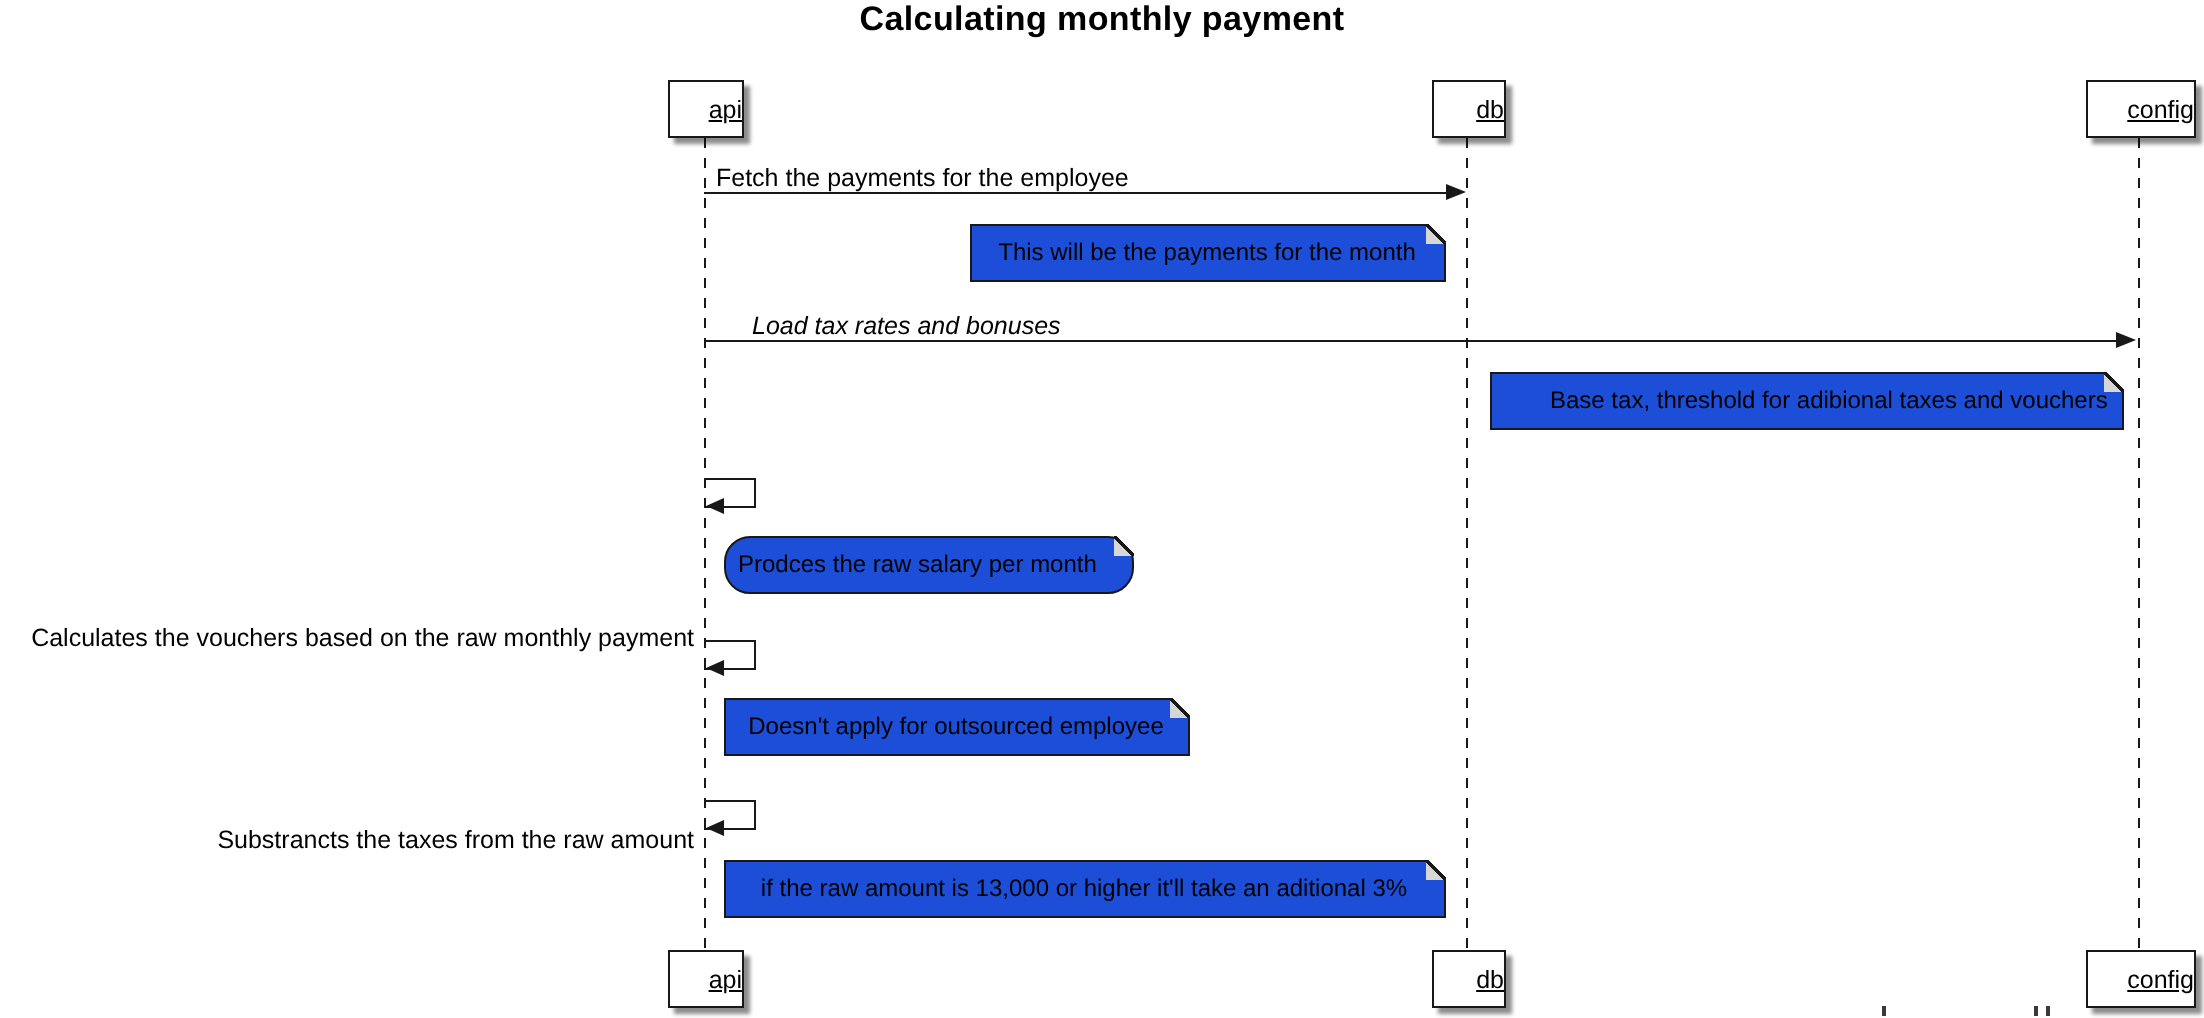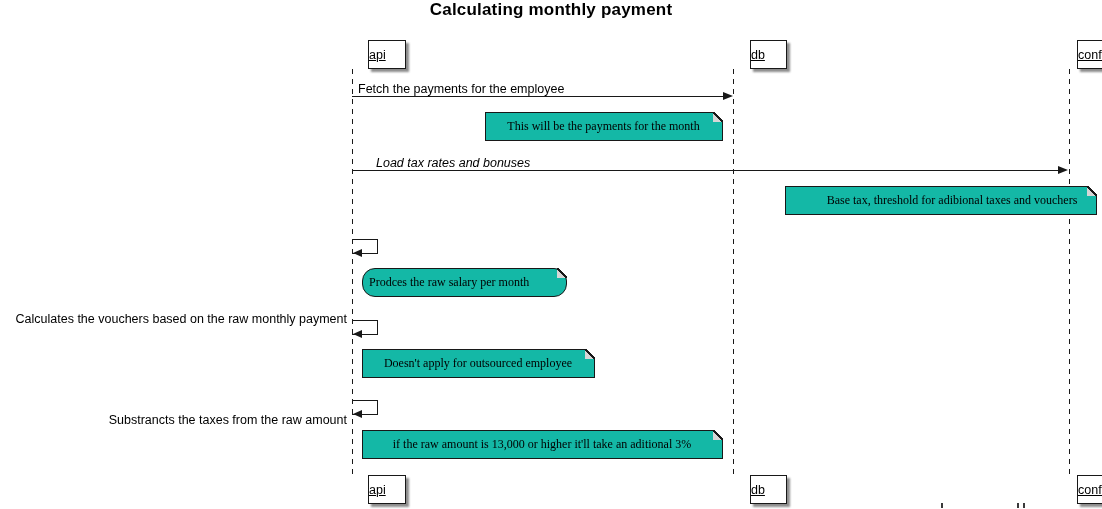--- a/index.html
+++ b/index.html
@@ -20,24 +20,23 @@
     letter-spacing:0.2px;
   }
 
   
   .pbox {
     position:absolute;
     height:29px;
     background:#fff;
     border:1.5px solid #181818;
     box-shadow:3px 3px 2px rgba(0,0,0,0.45);
-    display:flex; align-items:center; justify-content:flex-start;
+    display:flex; align-items:center; justify-content:flex-end;
     font-size:12.5px;
     z-index:3;
-    margin-left:34px;
   }
   .pbox span { text-decoration:underline; }
   .p-api-top    { left:334px; top:40px;  width:38px; }
   .p-db-top     { left:716px; top:40px;  width:37px; }
   .p-config-top { left:1043px; top:40px; width:55px; }
   .p-api-bot    { left:334px; top:475px; width:38px; }
   .p-db-bot     { left:716px; top:475px; width:37px; }
   .p-config-bot { left:1043px; top:475px; width:55px; }
 
   
@@ -104,36 +103,35 @@
     z-index:2;
   }
   .s1-label { top:232px; }
   .s2-label { top:312px; }
   .s3-label { top:393px;margin-top:20px; }
 
   
   .note {
     position:absolute;
     display:inline-block;
-    background:#14b8a6;
+    background:#1d4ed8;
     border:1.2px solid #181818;
     height:29px; line-height:26.5px;
     padding:0 7px 0 6px;
     font-size:12px; white-space:nowrap;
     z-index:4;
-    font-family:Liberation Serif, serif;
   }
   .note .fold {
     position:absolute; top:-1.2px; right:-1.2px;
     width:10px; height:10px;
     background:
       linear-gradient(45deg, #d6d6d6 0 44%, #181818 44% 57%, #ffffff 57% 100%);
   }
   .note1 { left:485px; top:112px; min-width:238px; text-align:center; }
-  .note2 { left:785px; top:186px; min-width:312px; text-align:center;padding-left:29px; }
+  .note2 { left:745px; top:186px; min-width:312px; text-align:center;padding-left:29px; }
   .note3 { left:362px; top:268px; min-width:205px; text-align:left;border-radius:13px; }
   .note4 { left:362px; top:349px; min-width:233px; text-align:center; }
   .note5 { left:362px; top:430px; min-width:361px; text-align:center; }
 
   
   .speck {
     position:absolute; top:503px; width:2px; height:5px;
     background:#3a3a3a;
   }
   .sp1 { left:941px; }

